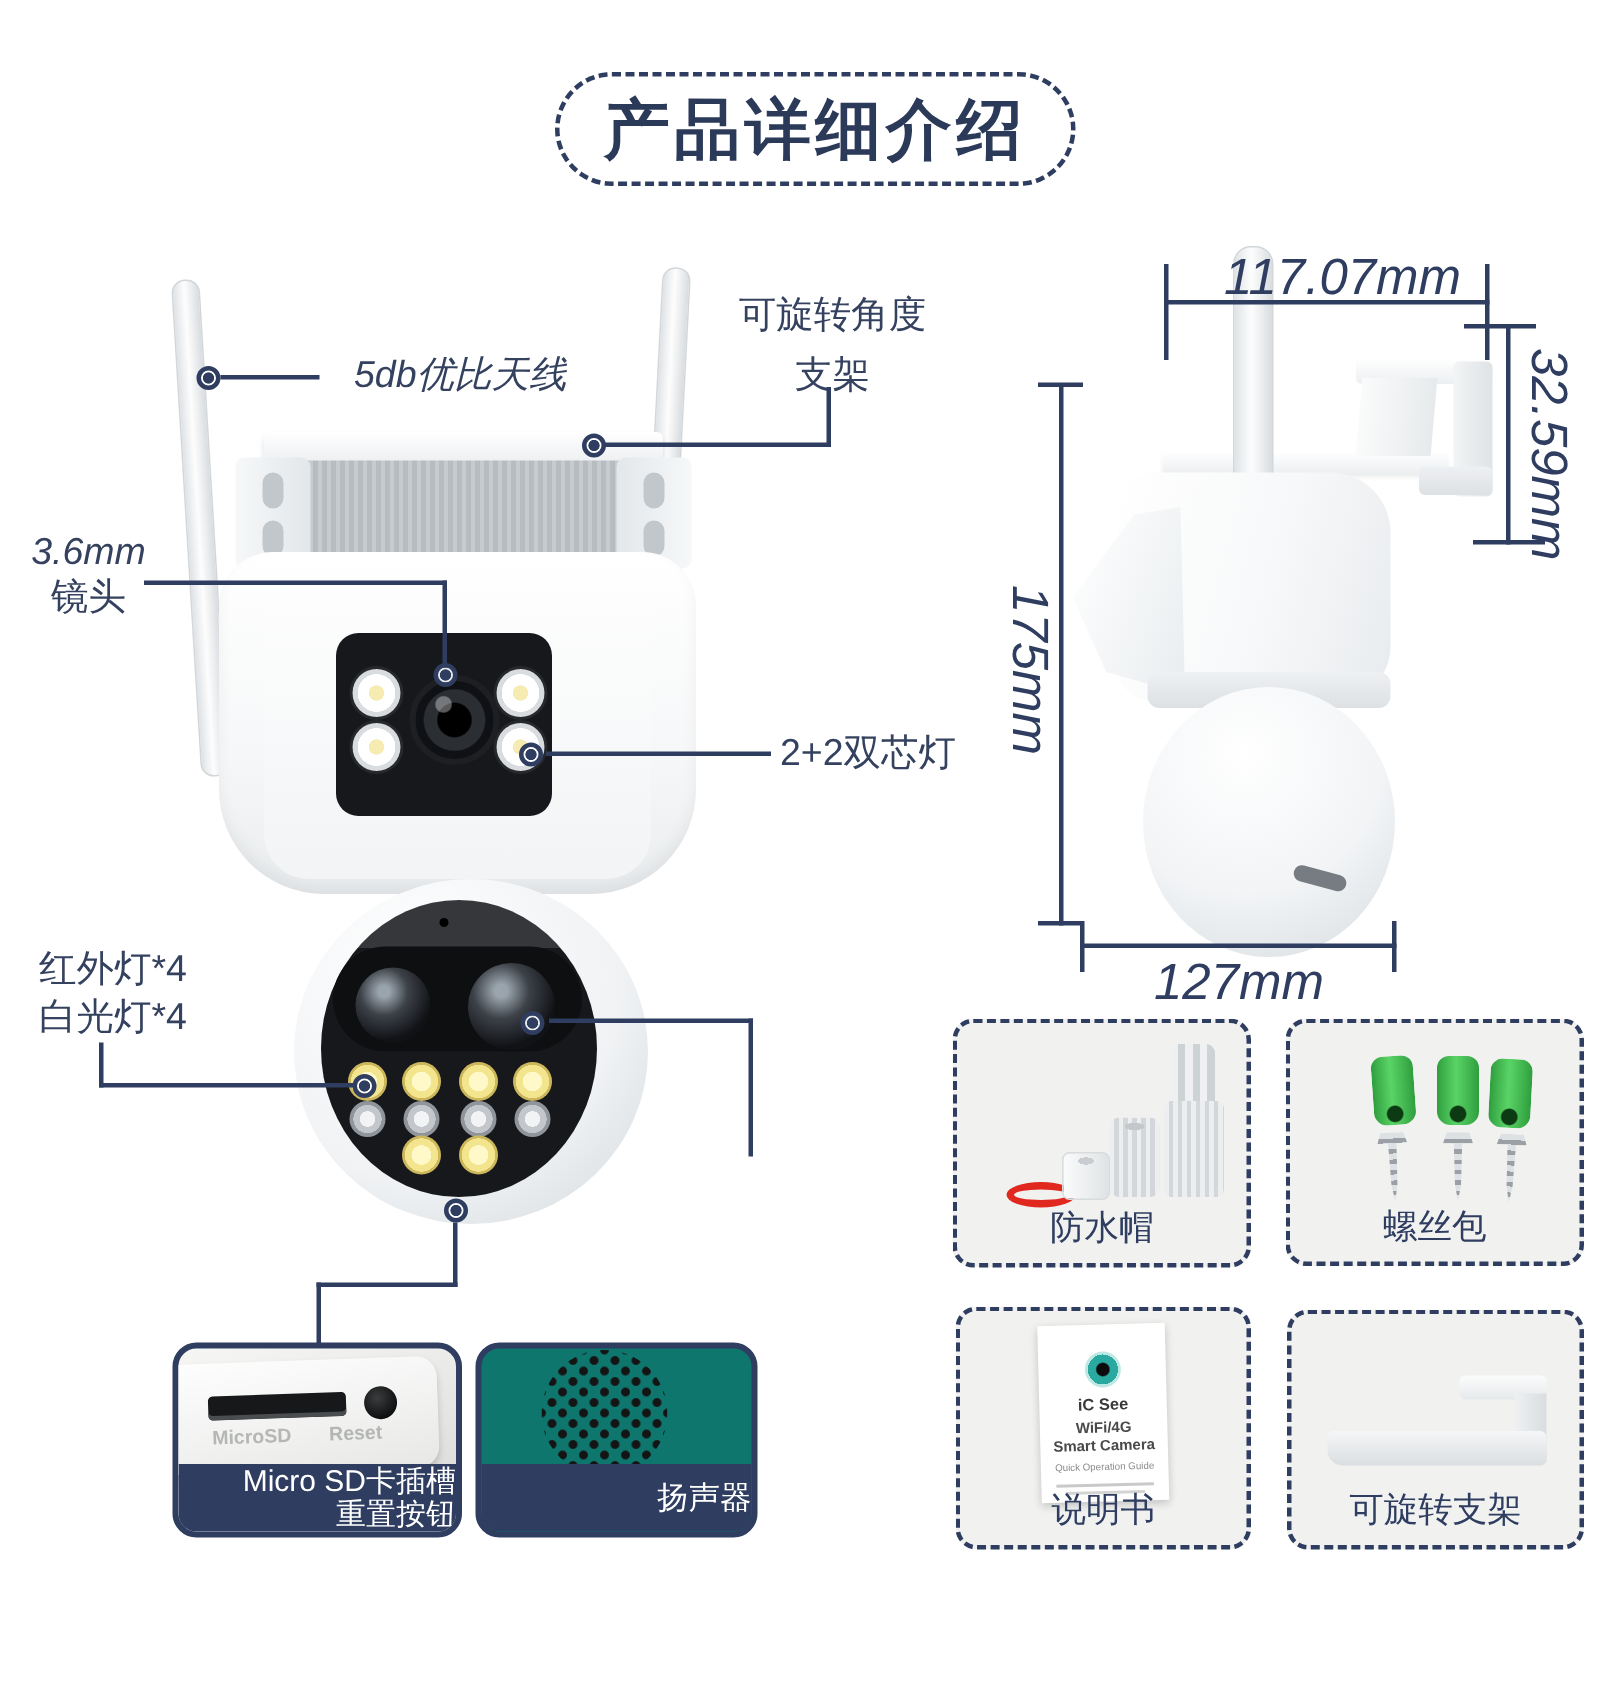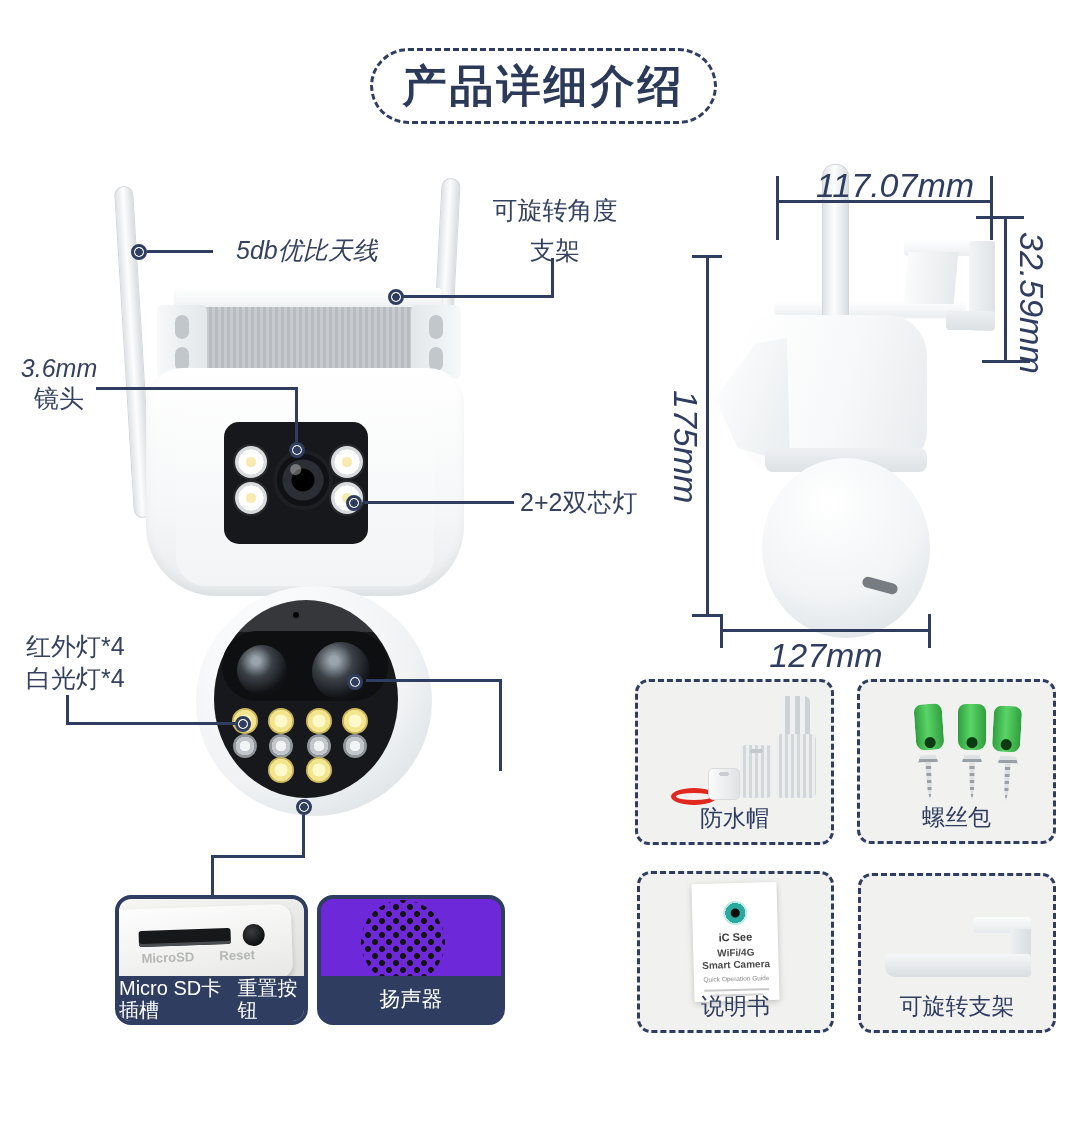--- a/index.html
+++ b/index.html
@@ -30,21 +30,21 @@
   .ledy{position:absolute;width:26px;height:26px;border-radius:50%;
       background:radial-gradient(circle,#fff8c8 0 35%,#f3e58e 36% 60%,#cdb75c 61% 78%,rgba(0,0,0,0) 79%);}
   .ledw{position:absolute;width:24px;height:24px;border-radius:50%;
       background:radial-gradient(circle,#f2f3f4 0 30%,#c3c7cb 31% 55%,#8f959a 56% 76%,rgba(0,0,0,0) 77%);}
   
   .acc-box{position:absolute;border:3px dashed #2e3d60;border-radius:14px;background:#f1f1f0;box-sizing:border-box;}
   .acc-label{position:absolute;bottom:8px;left:0;width:100%;text-align:center;color:#2e3d60;font-size:23px;}
   
   .panel{position:absolute;border:4px solid #2e3d60;border-radius:16px;box-sizing:border-box;overflow:hidden;background:#eceture;}
   .panel .band{position:absolute;left:0;bottom:0;width:100%;height:45px;background:#2e3d60;color:#fff;
-      display:flex;flex-direction:row;align-items:center;justify-content:center;line-height:1.1;}
+      display:flex;flex-direction:column;align-items:flex-end;justify-content:center;line-height:1.1;}
   .ribbed{background:repeating-linear-gradient(90deg,#eceeef 0 3px,#d3d7da 3px 6px);}
   .screw{position:absolute;width:20px;height:46px;
       clip-path:polygon(12% 0%,88% 0%,100% 16%,64% 16%,60% 76%,50% 100%,40% 76%,36% 16%,0% 16%);
       background:repeating-linear-gradient(180deg,#dde1e4 0 4px,#9aa0a5 4px 7px);}
   .anchor{position:absolute;width:28px;height:46px;border-radius:8px 8px 9px 9px;
       background:radial-gradient(circle at 50% 84%,#0c3a12 0 5px,rgba(0,0,0,0) 6px),
                  linear-gradient(90deg,#2f9e3e,#5ad466 45%,#2f9e3e);}
 </style>
 </head>
 <body>
@@ -208,20 +208,20 @@
       <div class="a" style="left:136px;top:19px;width:22px;height:22px;border-radius:50%;background:radial-gradient(circle at 40% 35%,#3a3c3e,#0f1011 70%);"></div>
       <div class="a" style="left:34px;top:42px;font-size:13px;font-weight:bold;color:rgba(160,163,160,.75);">MicroSD</div>
       <div class="a" style="left:112px;top:42px;font-size:13px;font-weight:bold;color:rgba(160,163,160,.75);">Reset</div>
     </div>
     <div class="band">
       <span style="font-size:20px;">Micro SD卡插槽</span>
       <span style="font-size:20px;">重置按钮</span>
     </div>
   </div>
 
-  <div class="panel" style="left:317px;top:895px;width:188px;height:130px;background:#6d28d9;">
+  <div class="panel" style="left:317px;top:895px;width:188px;height:130px;background:#0f766e;">
     <div class="a" style="left:40px;top:1px;width:84px;height:84px;border-radius:50%;background-image:radial-gradient(#141414 2.6px,rgba(0,0,0,0) 3.3px),radial-gradient(#141414 2.6px,rgba(0,0,0,0) 3.3px);background-size:14px 14px,14px 14px;background-position:0 0,7px 7px;"></div>
     <div class="band">
       <span style="font-size:21px;">扬声器</span>
     </div>
   </div>
 
 </div>
 
 </body></html>

